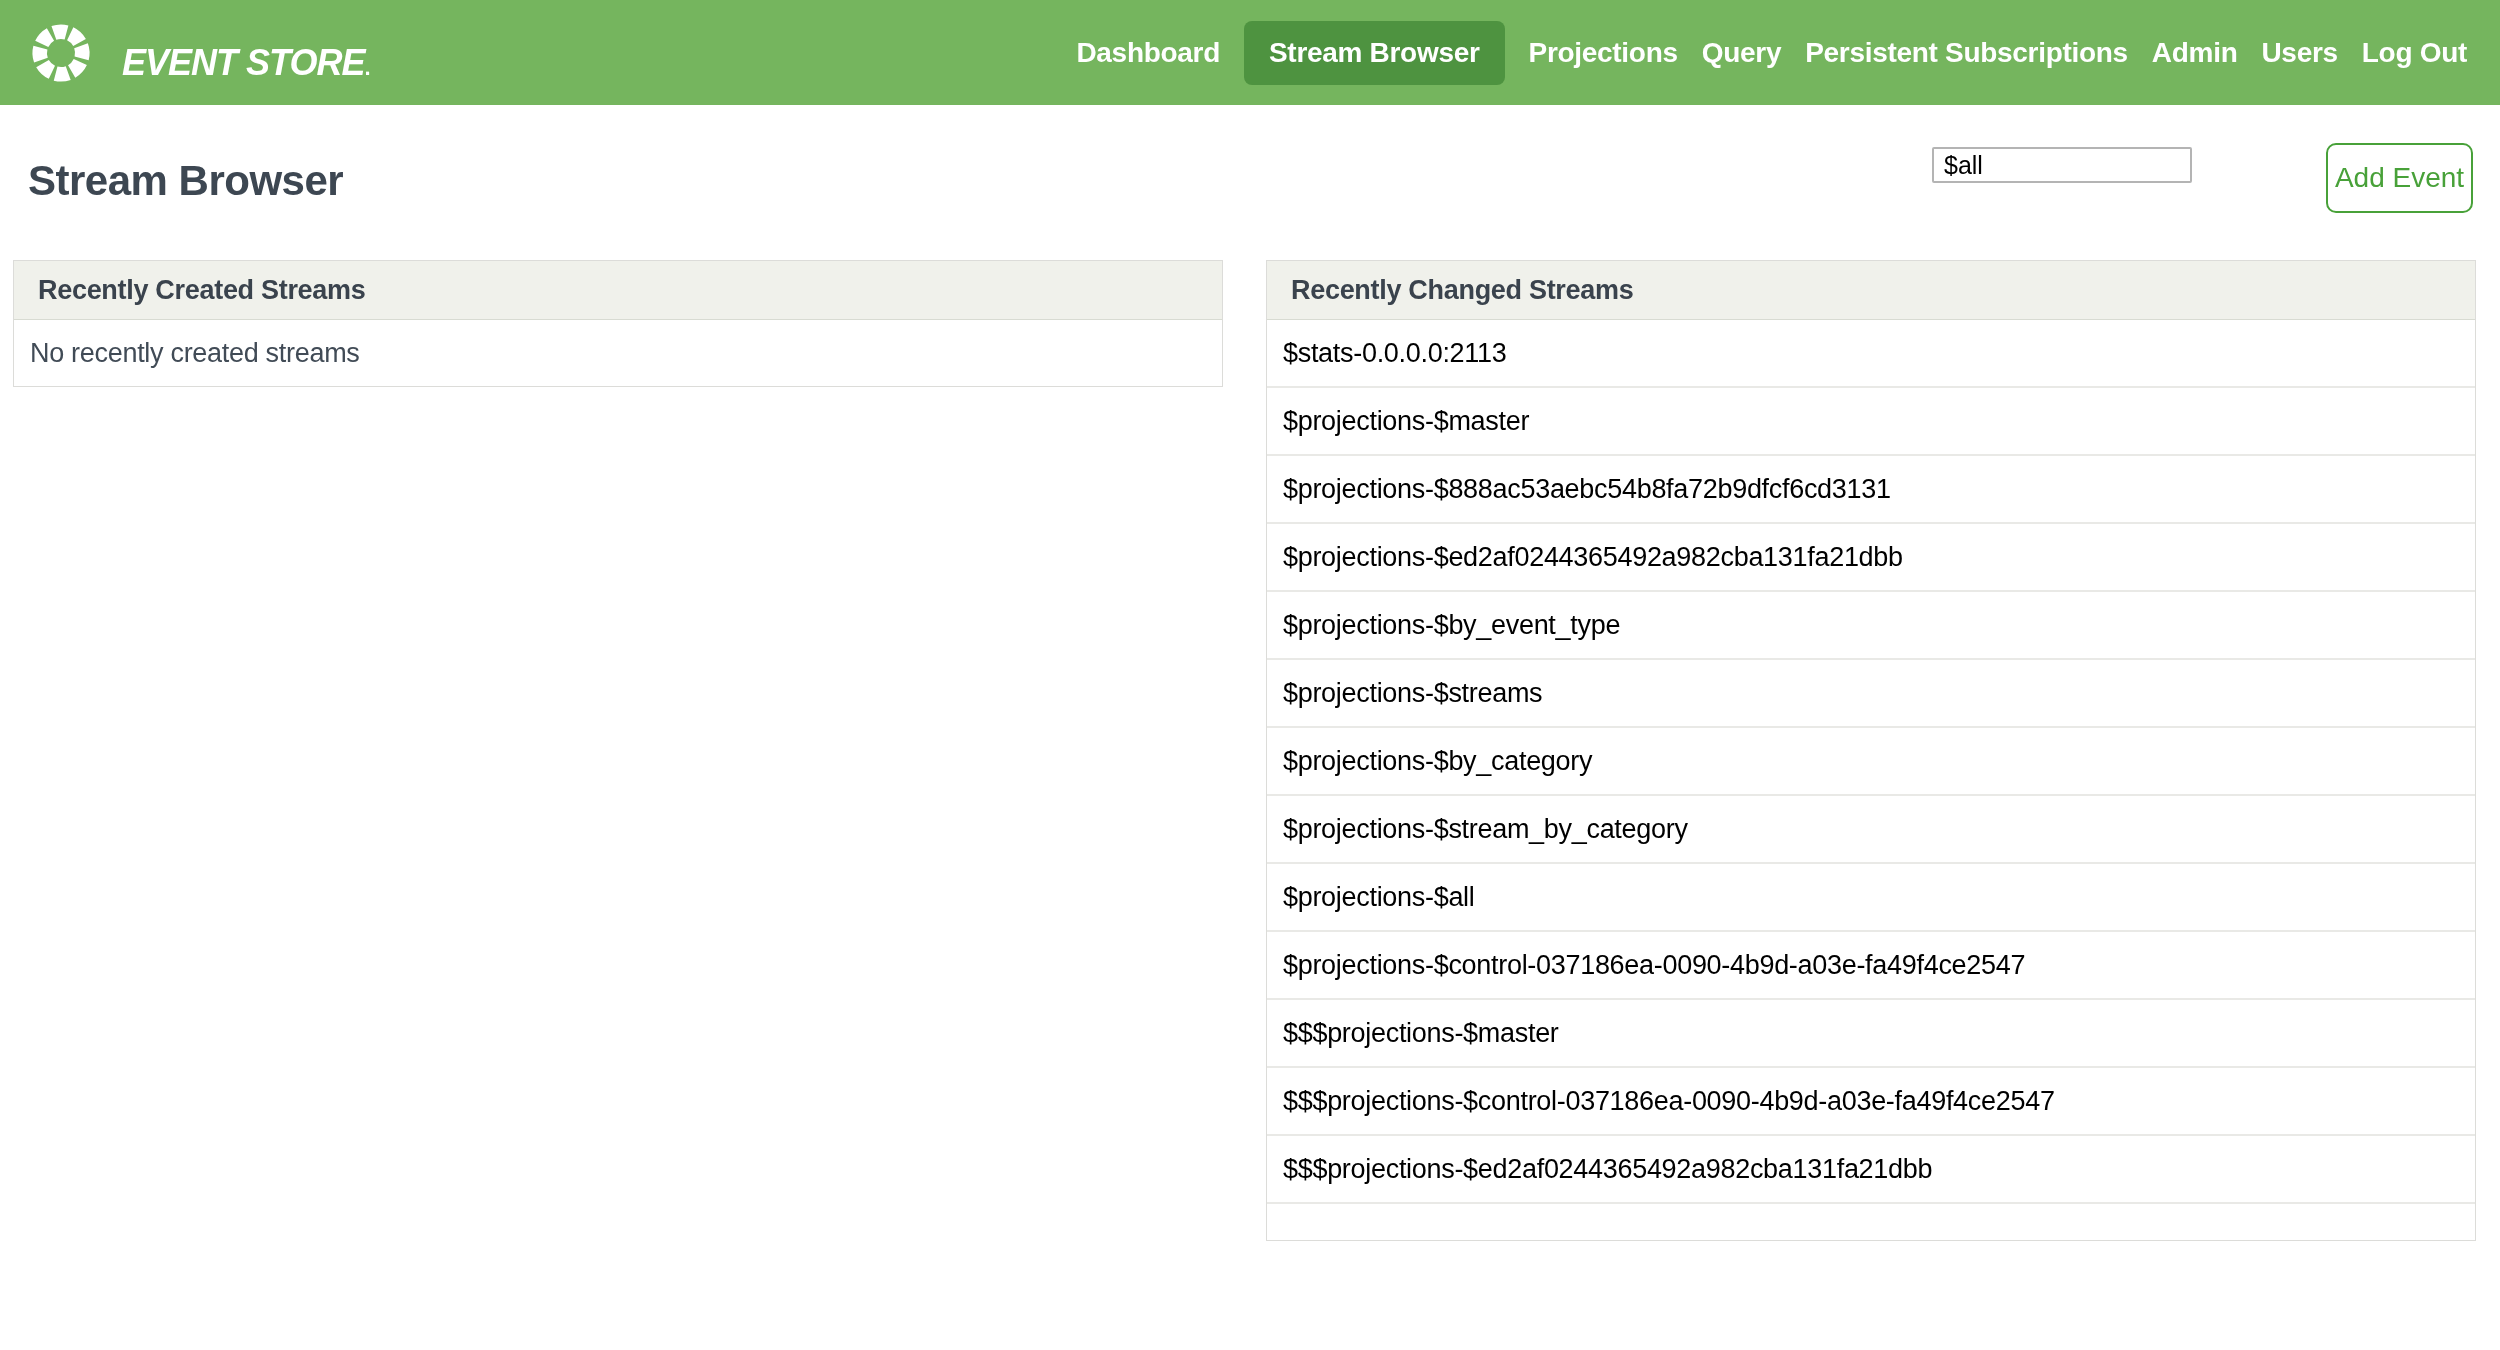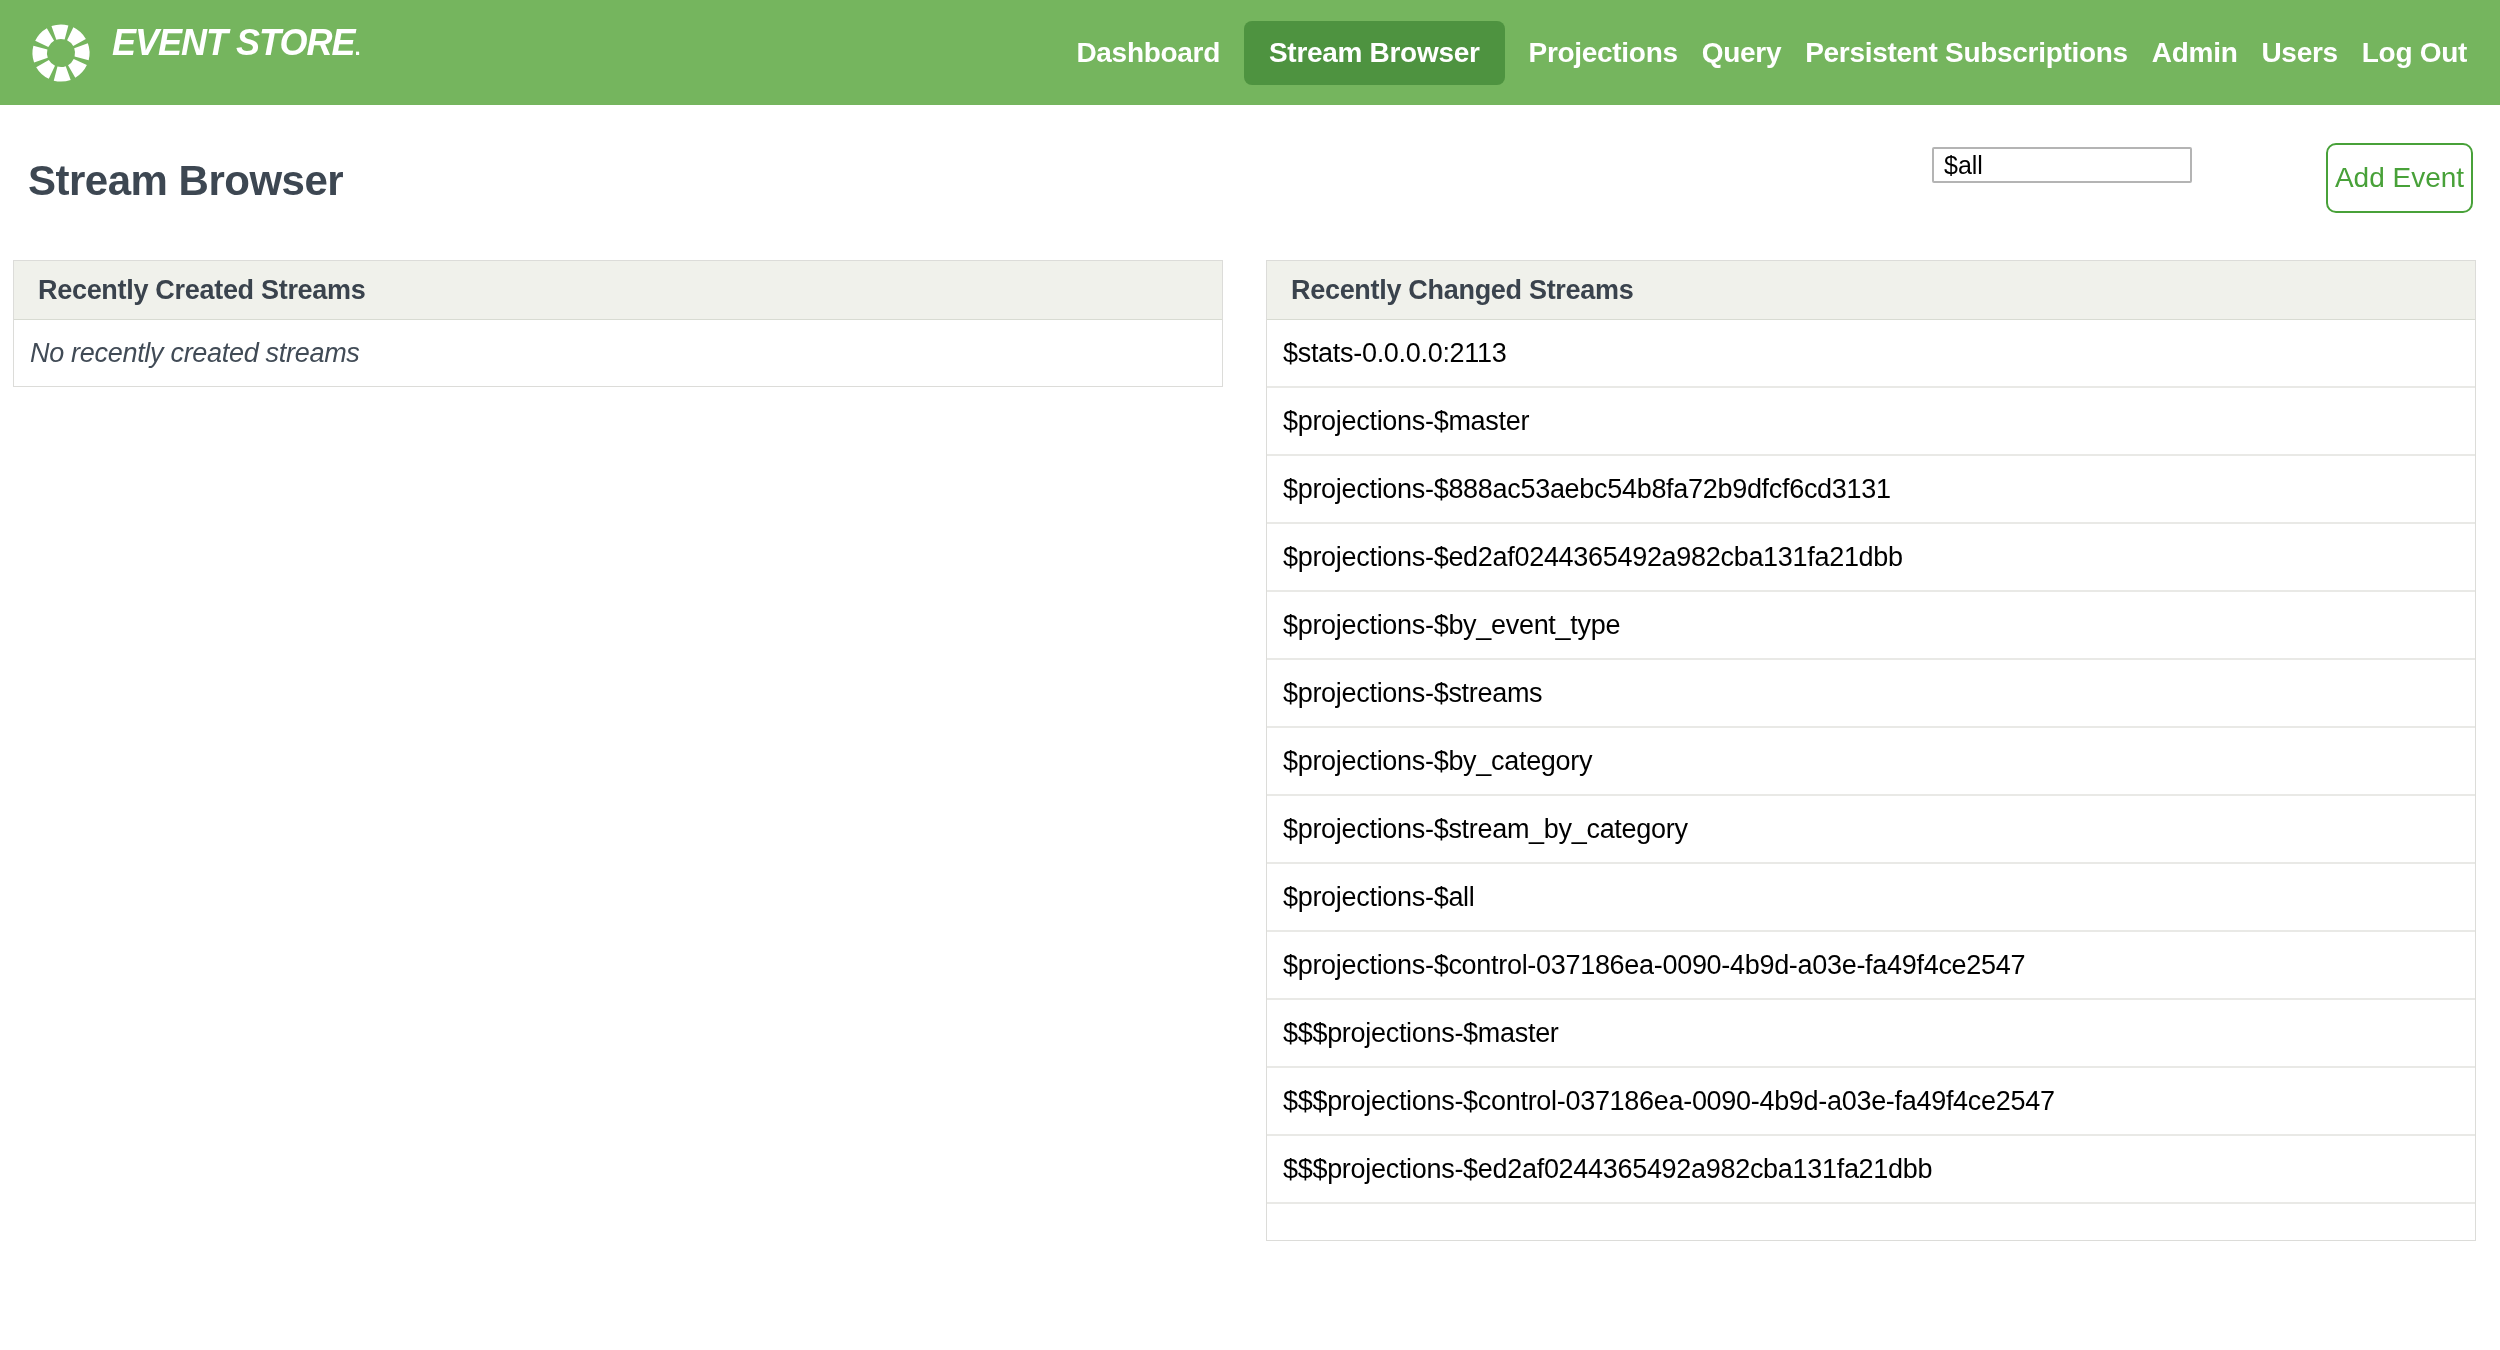--- a/index.html
+++ b/index.html
@@ -12,21 +12,21 @@
     letter-spacing: -0.3px;
   }
 
   
   .topbar {
     position: absolute; top: 0; left: 0; width: 2500px; height: 105px;
     background: #75b55e;
     display: flex; align-items: center;
     padding: 0 33px 0 30px;
   }
-  .logo { display: flex; align-items: flex-start; gap: 20px; }
+  .logo { display: flex; align-items: flex-end; gap: 30px; }
   .logo svg { display: block; }
   .logo-text {
     color: #ffffff; font-size: 36px; font-weight: bold; font-style: italic;
     letter-spacing: -1px; white-space: nowrap;
   }
   .logo-dot { font-size: 22px; font-style: normal; vertical-align: baseline; }
 
   nav.mainnav {
     margin-left: auto;
     display: flex; align-items: center; gap: 24px;
@@ -82,21 +82,21 @@
   }
   .panel-row {
     display: block;
     padding: 18px 16px;
     font-size: 27px; line-height: 30px;
     border-bottom: 2px solid #e9e9e6;
     background: #ffffff;
   }
   .panel-row:last-child { border-bottom: none; }
   .stream-link { color: #000000; text-decoration: none; cursor: pointer; }
-  .empty-msg { font-style: italic; color: #414b56; margin-top: 29px; }
+  .empty-msg { color: #414b56; margin-top: 29px; }
 </style>
 </head>
 <body>
 
 <header class="topbar">
   <div class="logo">
     <svg width="62" height="62" viewBox="0 0 64 64">
       <g transform="rotate(-20 32 32)">
         <circle cx="32" cy="32" r="22" fill="none" stroke="#ffffff" stroke-width="15" stroke-dasharray="13.2 4"></circle>
       </g>

